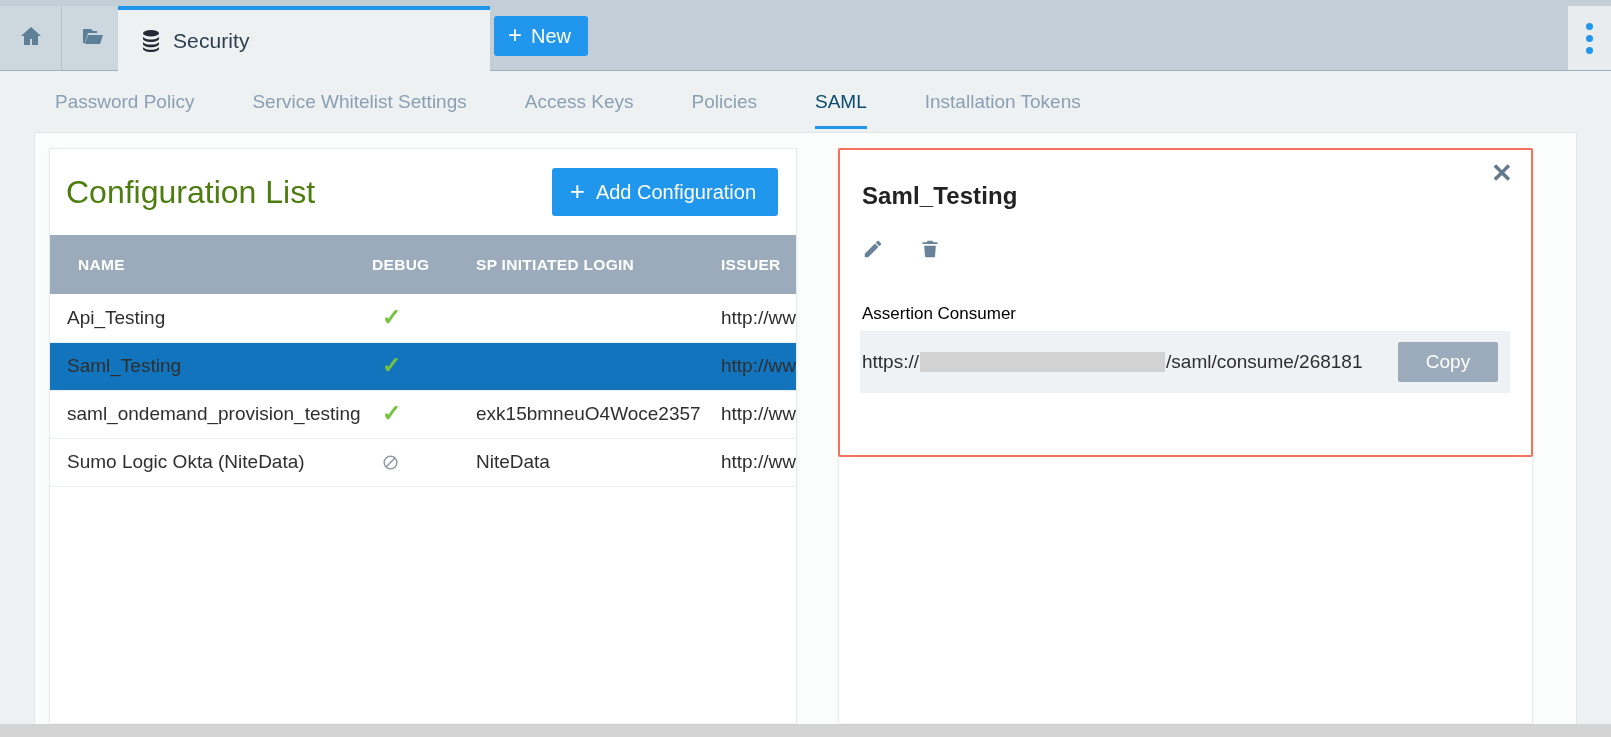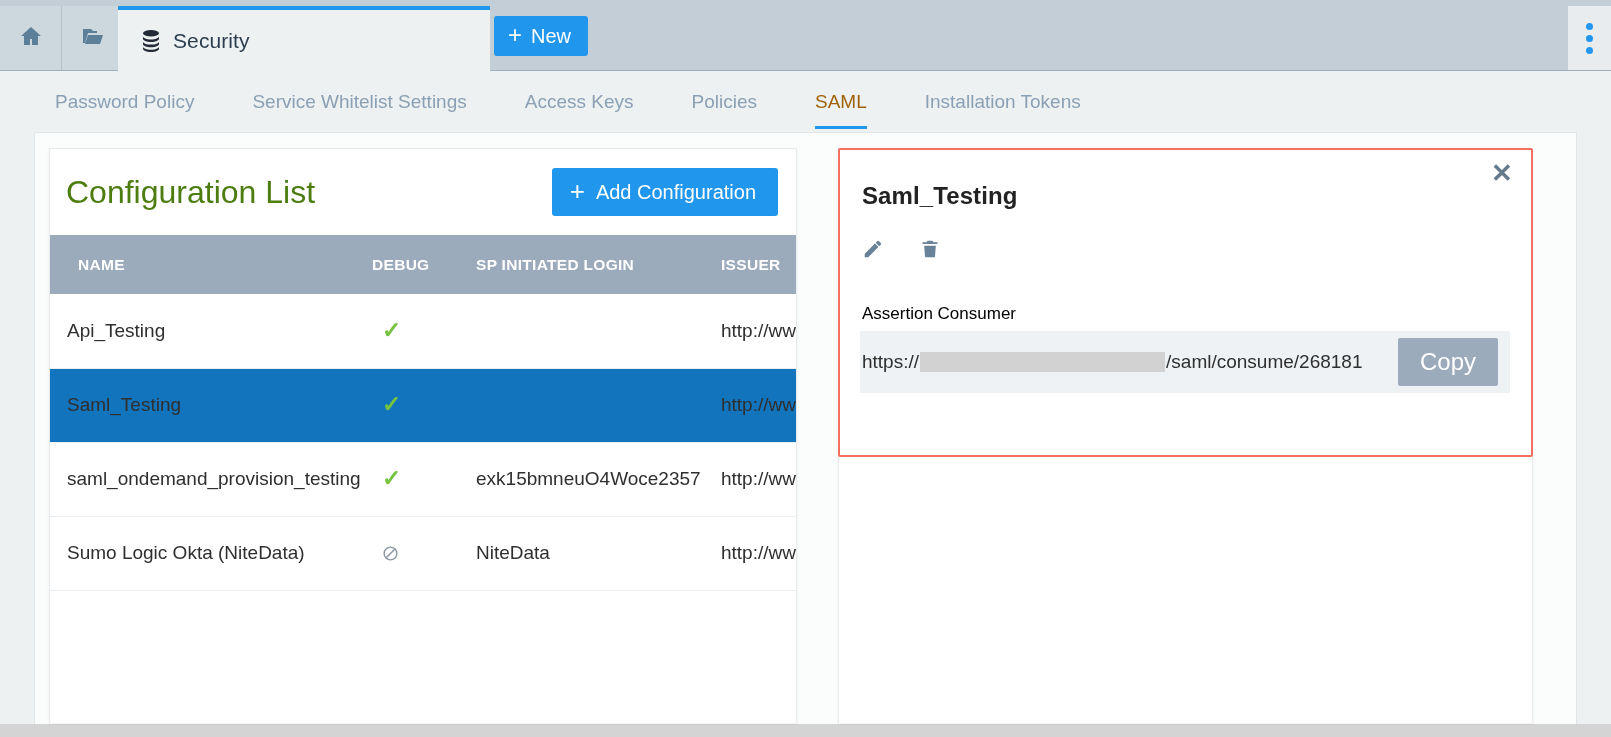--- a/index.html
+++ b/index.html
@@ -61,21 +61,21 @@
     position: absolute; left: 0; top: 71px; width: 1611px; height: 58px;
     background: #edf1f2;
     display: flex; align-items: flex-end; padding-left: 55px;
   }
   .subnav-item {
     font-size: 19px; color: #8ba0b4;
     padding: 0 0 13px 0; margin-right: 58px;
     cursor: pointer; white-space: nowrap;
     border-bottom: 3px solid transparent;
   }
-  .subnav-item.active { color: #a16207; border-bottom-color: #2196ed; }
+  .subnav-item.active { color: #0c4a6e; border-bottom-color: #2196ed; }
 
   
   .body-area {
     position: absolute; left: 0; top: 129px; width: 1611px; height: 595px;
     background: #edf1f2;
   }
   .content-card {
     position: absolute; left: 34px; top: 3px;
     width: 1543px; height: 592px;
     background: #fbfcfc;
@@ -112,21 +112,21 @@
     background: #9babbc; color: #ffffff;
     font-size: 15.5px; font-weight: 700; letter-spacing: .3px;
     height: 59px; text-align: left; vertical-align: middle;
   }
   th.c-name  { width: 322px; padding-left: 28px; }
   th.c-debug { width: 104px; }
   th.c-sp    { width: 245px; }
   th.c-issuer{ width: 200px; }
 
   table.cfg tbody td {
-    height: 74px; font-size: 19px; color: #2f2f2f;
+    height: 48px; font-size: 19px; color: #2f2f2f;
     border-bottom: 1px solid #eceff1;
     vertical-align: middle;
     white-space: nowrap; overflow: hidden;
   }
   td.c-name  { padding-left: 17px; }
   td.c-debug { text-align: left; padding-left: 10px; }
   tr.row-selected td { background: #1274bc; color: #ffffff; border-bottom-color: #1274bc; }
 
   .tick { color: #76c33f; font-size: 23px; font-weight: 700; line-height: 1; }
   .ban  { display:inline-block; width: 17px; height: 17px; vertical-align: -3px; }
@@ -174,21 +174,21 @@
   .field-value {
     font-size: 19px; color: #2f2f2f; padding-left: 2px;
     display: flex; align-items: center; white-space: nowrap;
   }
   .redact {
     display: inline-block; width: 245px; height: 20px;
     background: #d2d2d2; margin: 0 1px;
   }
   .copy-btn {
     background: #9babbc; color: #fff; border: none; border-radius: 2px;
-    height: 48px; width: 100px; font-size: 24px; font-family: inherit;
+    height: 40px; width: 100px; font-size: 19px; font-family: inherit;
     cursor: pointer;
   }
 </style>
 </head>
 <body>
 
 <div class="chrome">
 
   <div class="chrome-btn home">
     <span>

